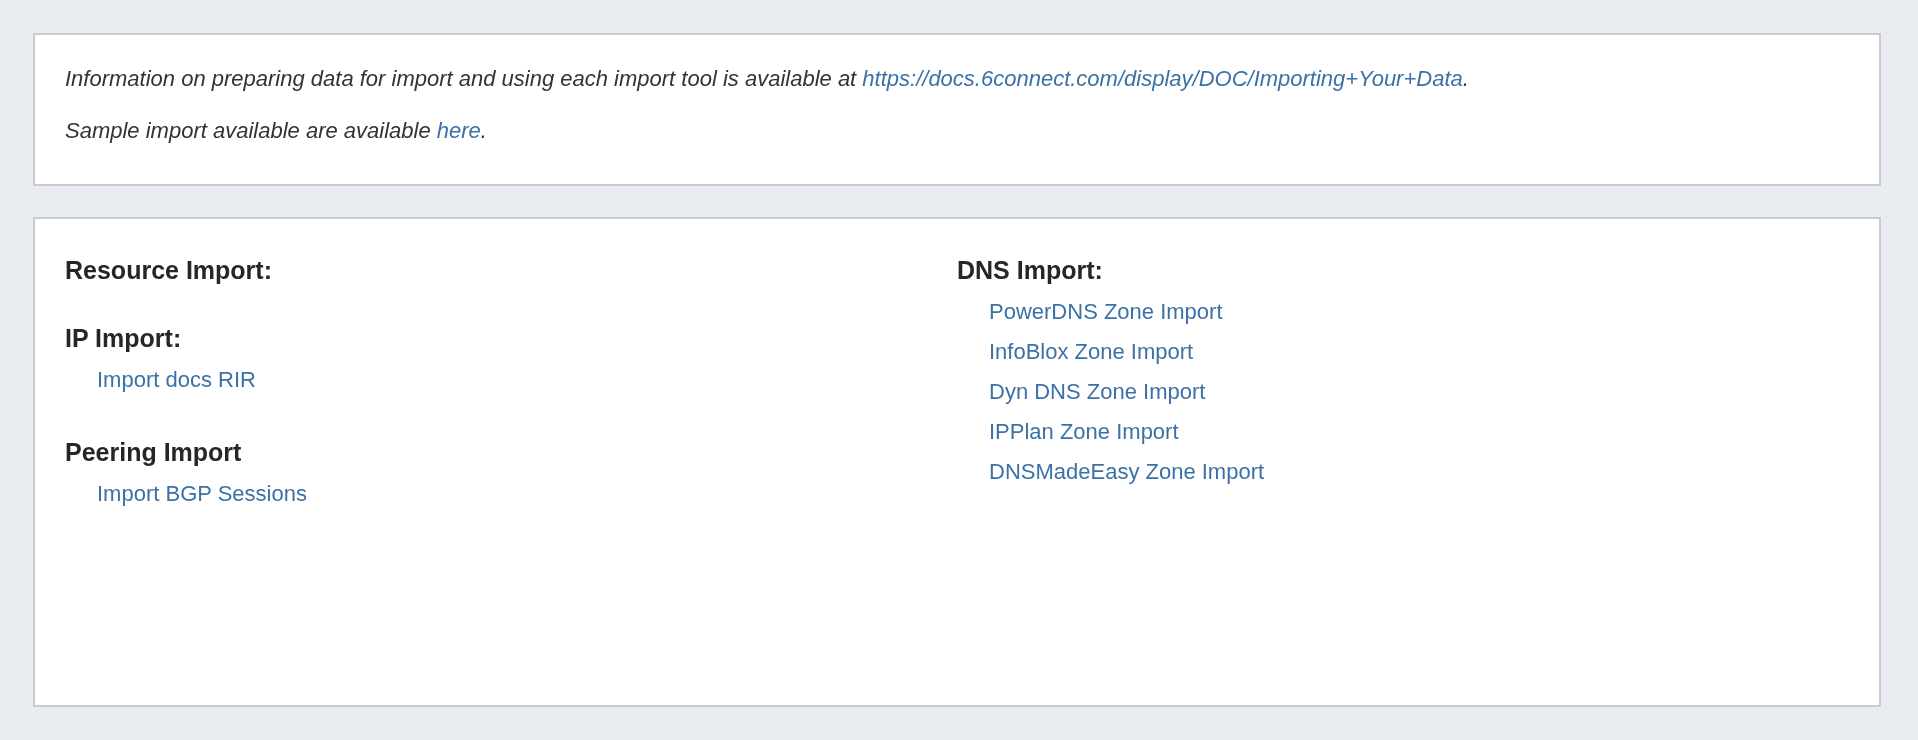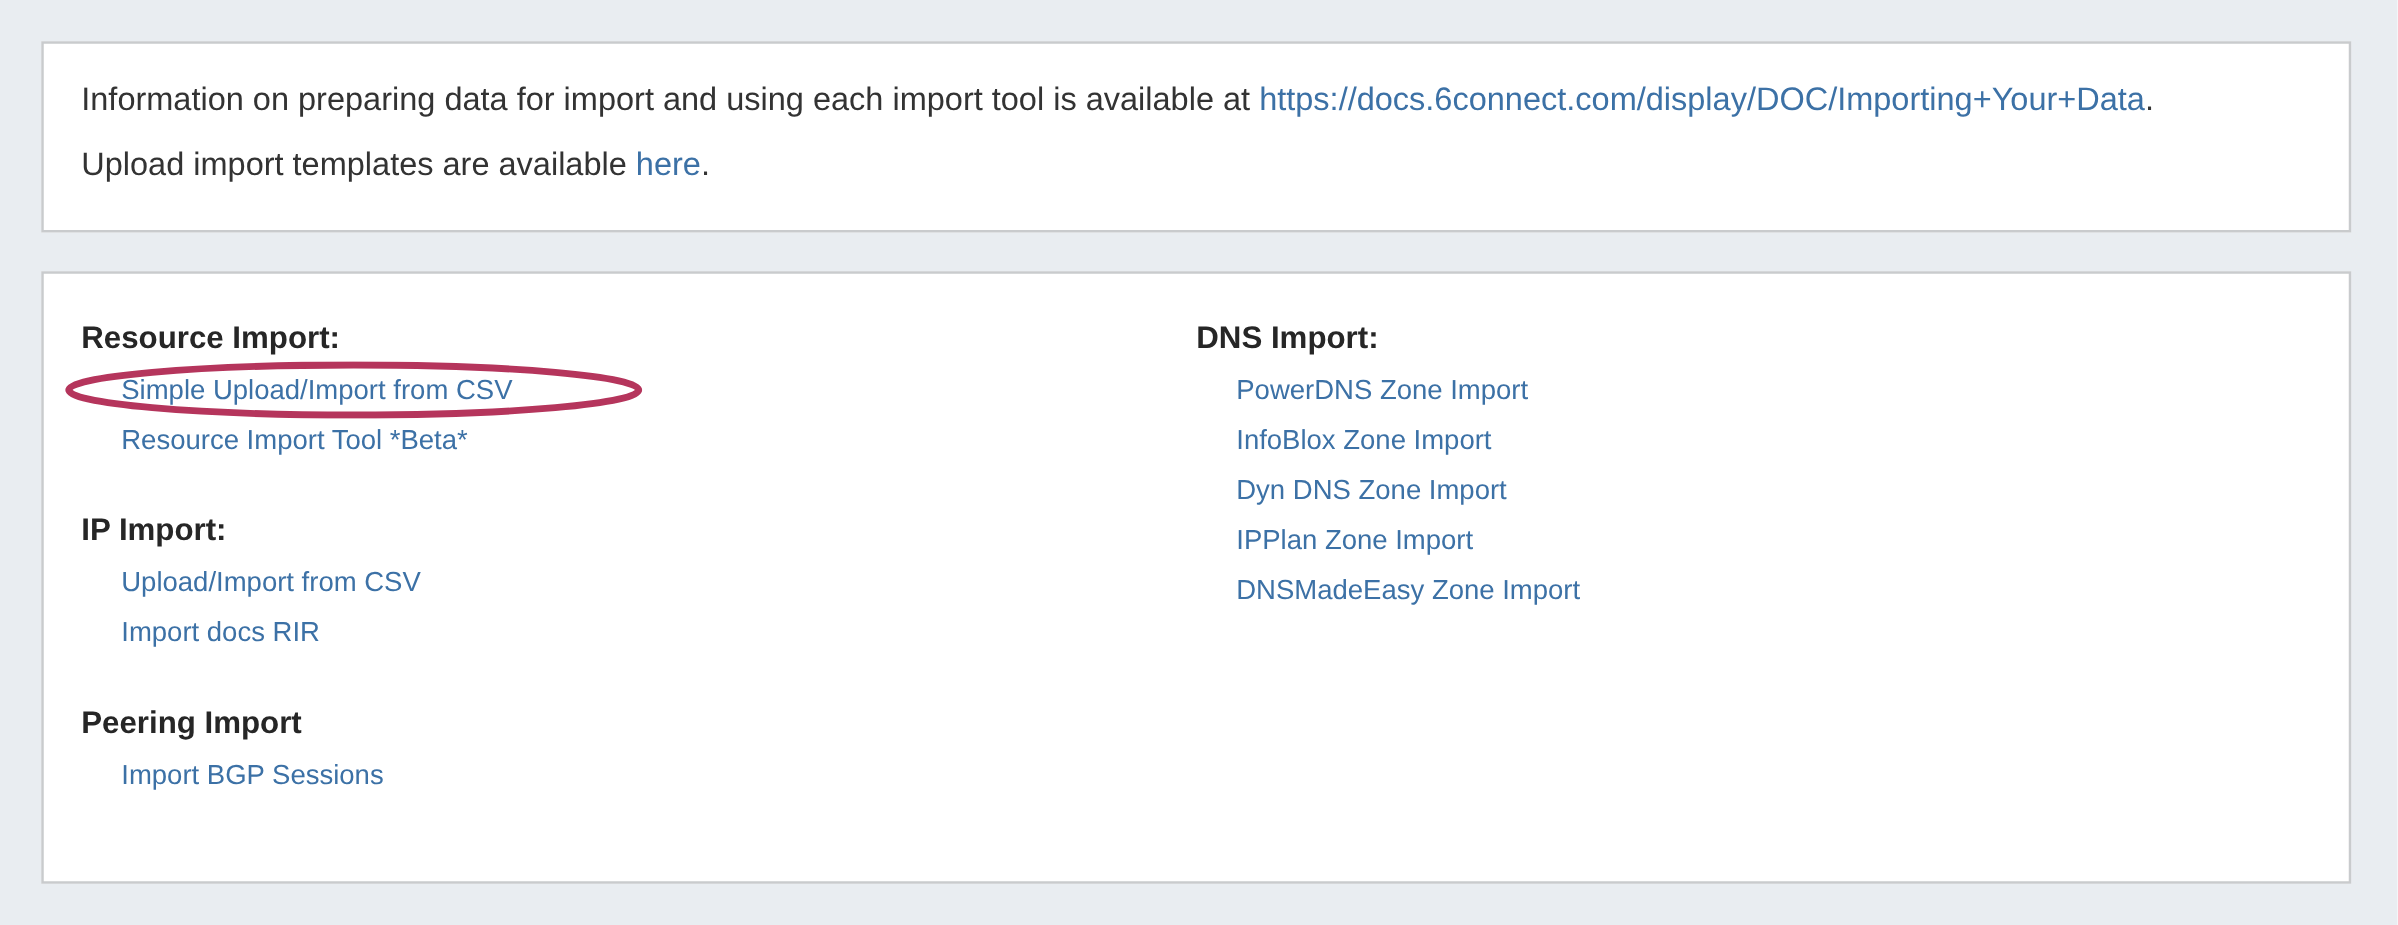--- a/index.html
+++ b/index.html
@@ -26,23 +26,24 @@
     background: var(--panel-bg, #ffffff);
     border: 2px solid var(--panel-border, #c9cbcd);
   }
   .info-panel {
     top: 33px;
     height: 153px;
     padding: 30px;
   }
   .info-panel p {
     margin: 0 0 24px 0;
-    font-size: 26px;
+    font-size: 22px;
     line-height: 28px;
     color: var(--text, #333333);
+    font-style: italic;
   }
   .info-panel p:last-child {
     margin-bottom: 0;
   }
   a {
     color: var(--link, #3c71a6);
     text-decoration: none;
     cursor: pointer;
   }
   .import-panel {
@@ -84,35 +85,28 @@
     pointer-events: none;
   }
 </style>
 </head>
 <body>
 
 <div class="page">
 
   <section class="panel info-panel">
     <p><span>Information on preparing data for import and using each import tool is available at </span><a href="#">https://docs.6connect.com/display/DOC/Importing+Your+Data</a><span>.</span></p>
-    <p><span>Upload import templates are available </span><a href="#">here</a><span>.</span></p>
+    <p><span>Sample import available are available </span><a href="#">here</a><span>.</span></p>
   </section>
 
   <section class="panel import-panel">
     <div class="import-col">
         <h3>Resource Import:</h3>
-        <ul>
-          <li><a href="#">Simple Upload/Import from CSV</a><svg class="circle-annotation" viewBox="0 0 462 46">
-              <ellipse cx="231" cy="23" rx="228" ry="20" fill="none" stroke="#b5355c" stroke-width="5.5"></ellipse>
-            </svg></li>
-          <li><a href="#">Resource Import Tool *Beta*</a></li>
-        </ul>
         <h3>IP Import:</h3>
         <ul>
-          <li><a href="#">Upload/Import from CSV</a></li>
           <li><a href="#">Import docs RIR</a></li>
         </ul>
         <h3>Peering Import</h3>
         <ul>
           <li><a href="#">Import BGP Sessions</a></li>
         </ul>
       </div>
     <div class="import-col">
         <h3>DNS Import:</h3>
         <ul>

